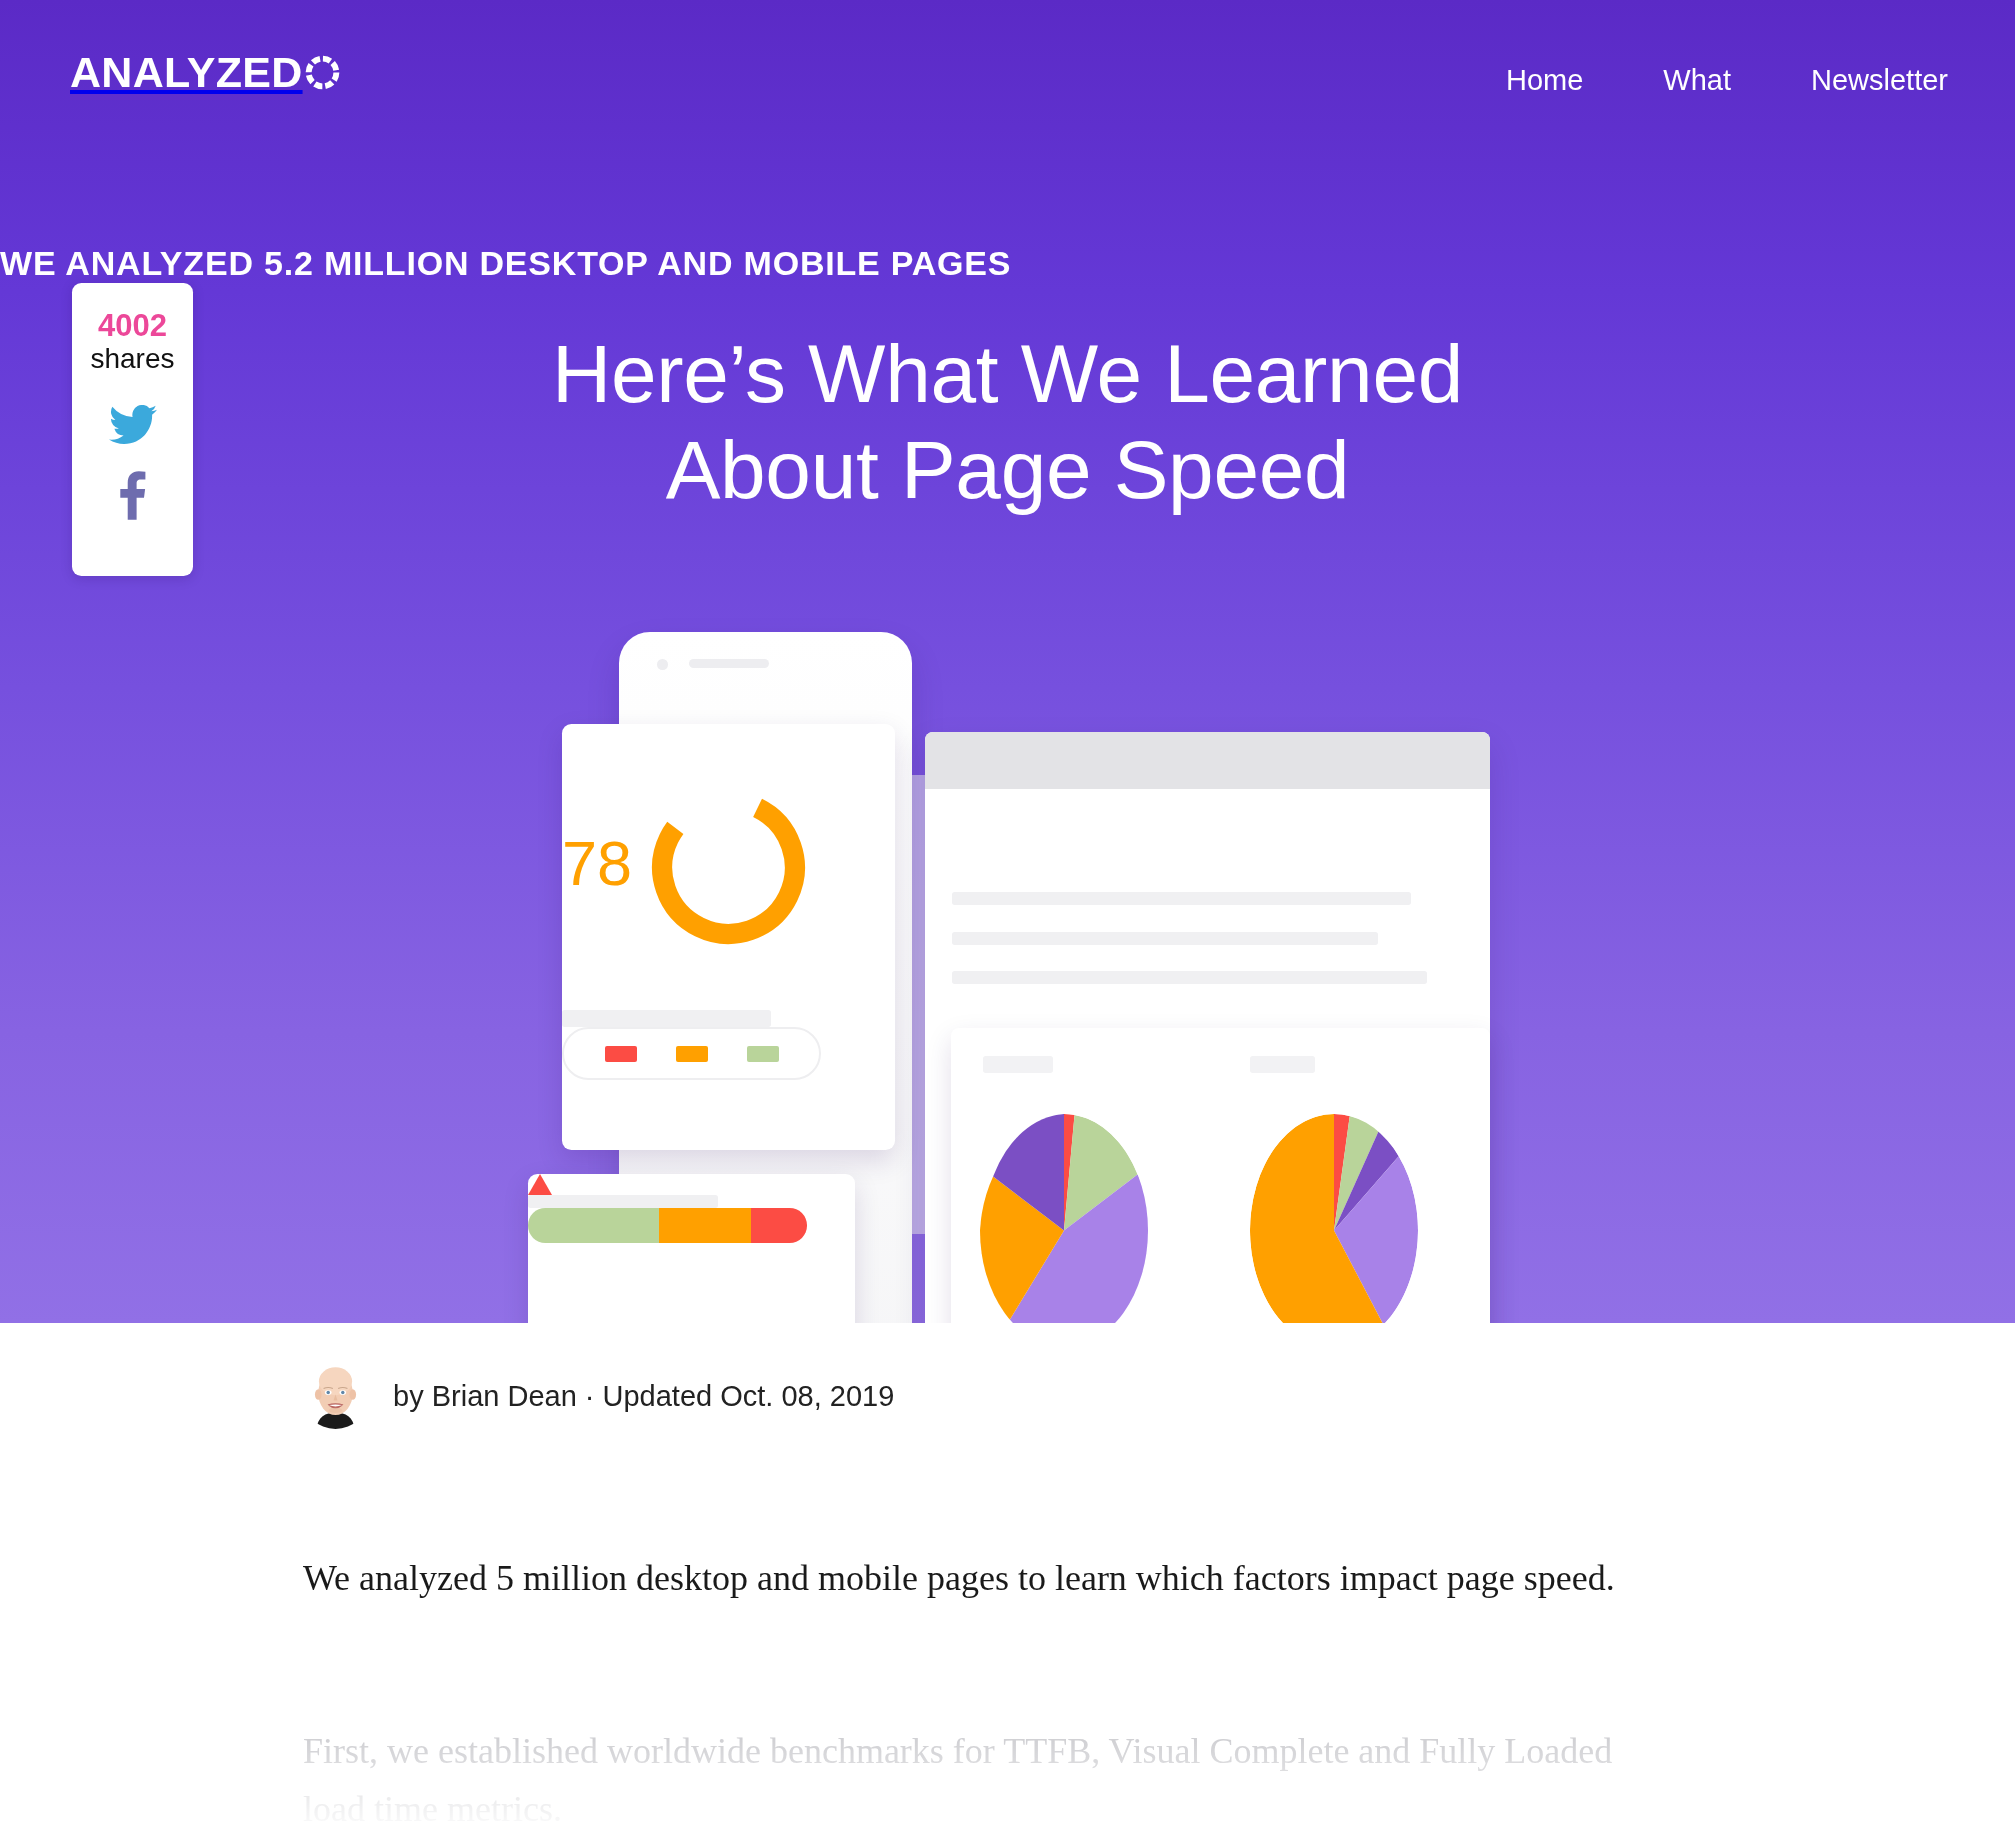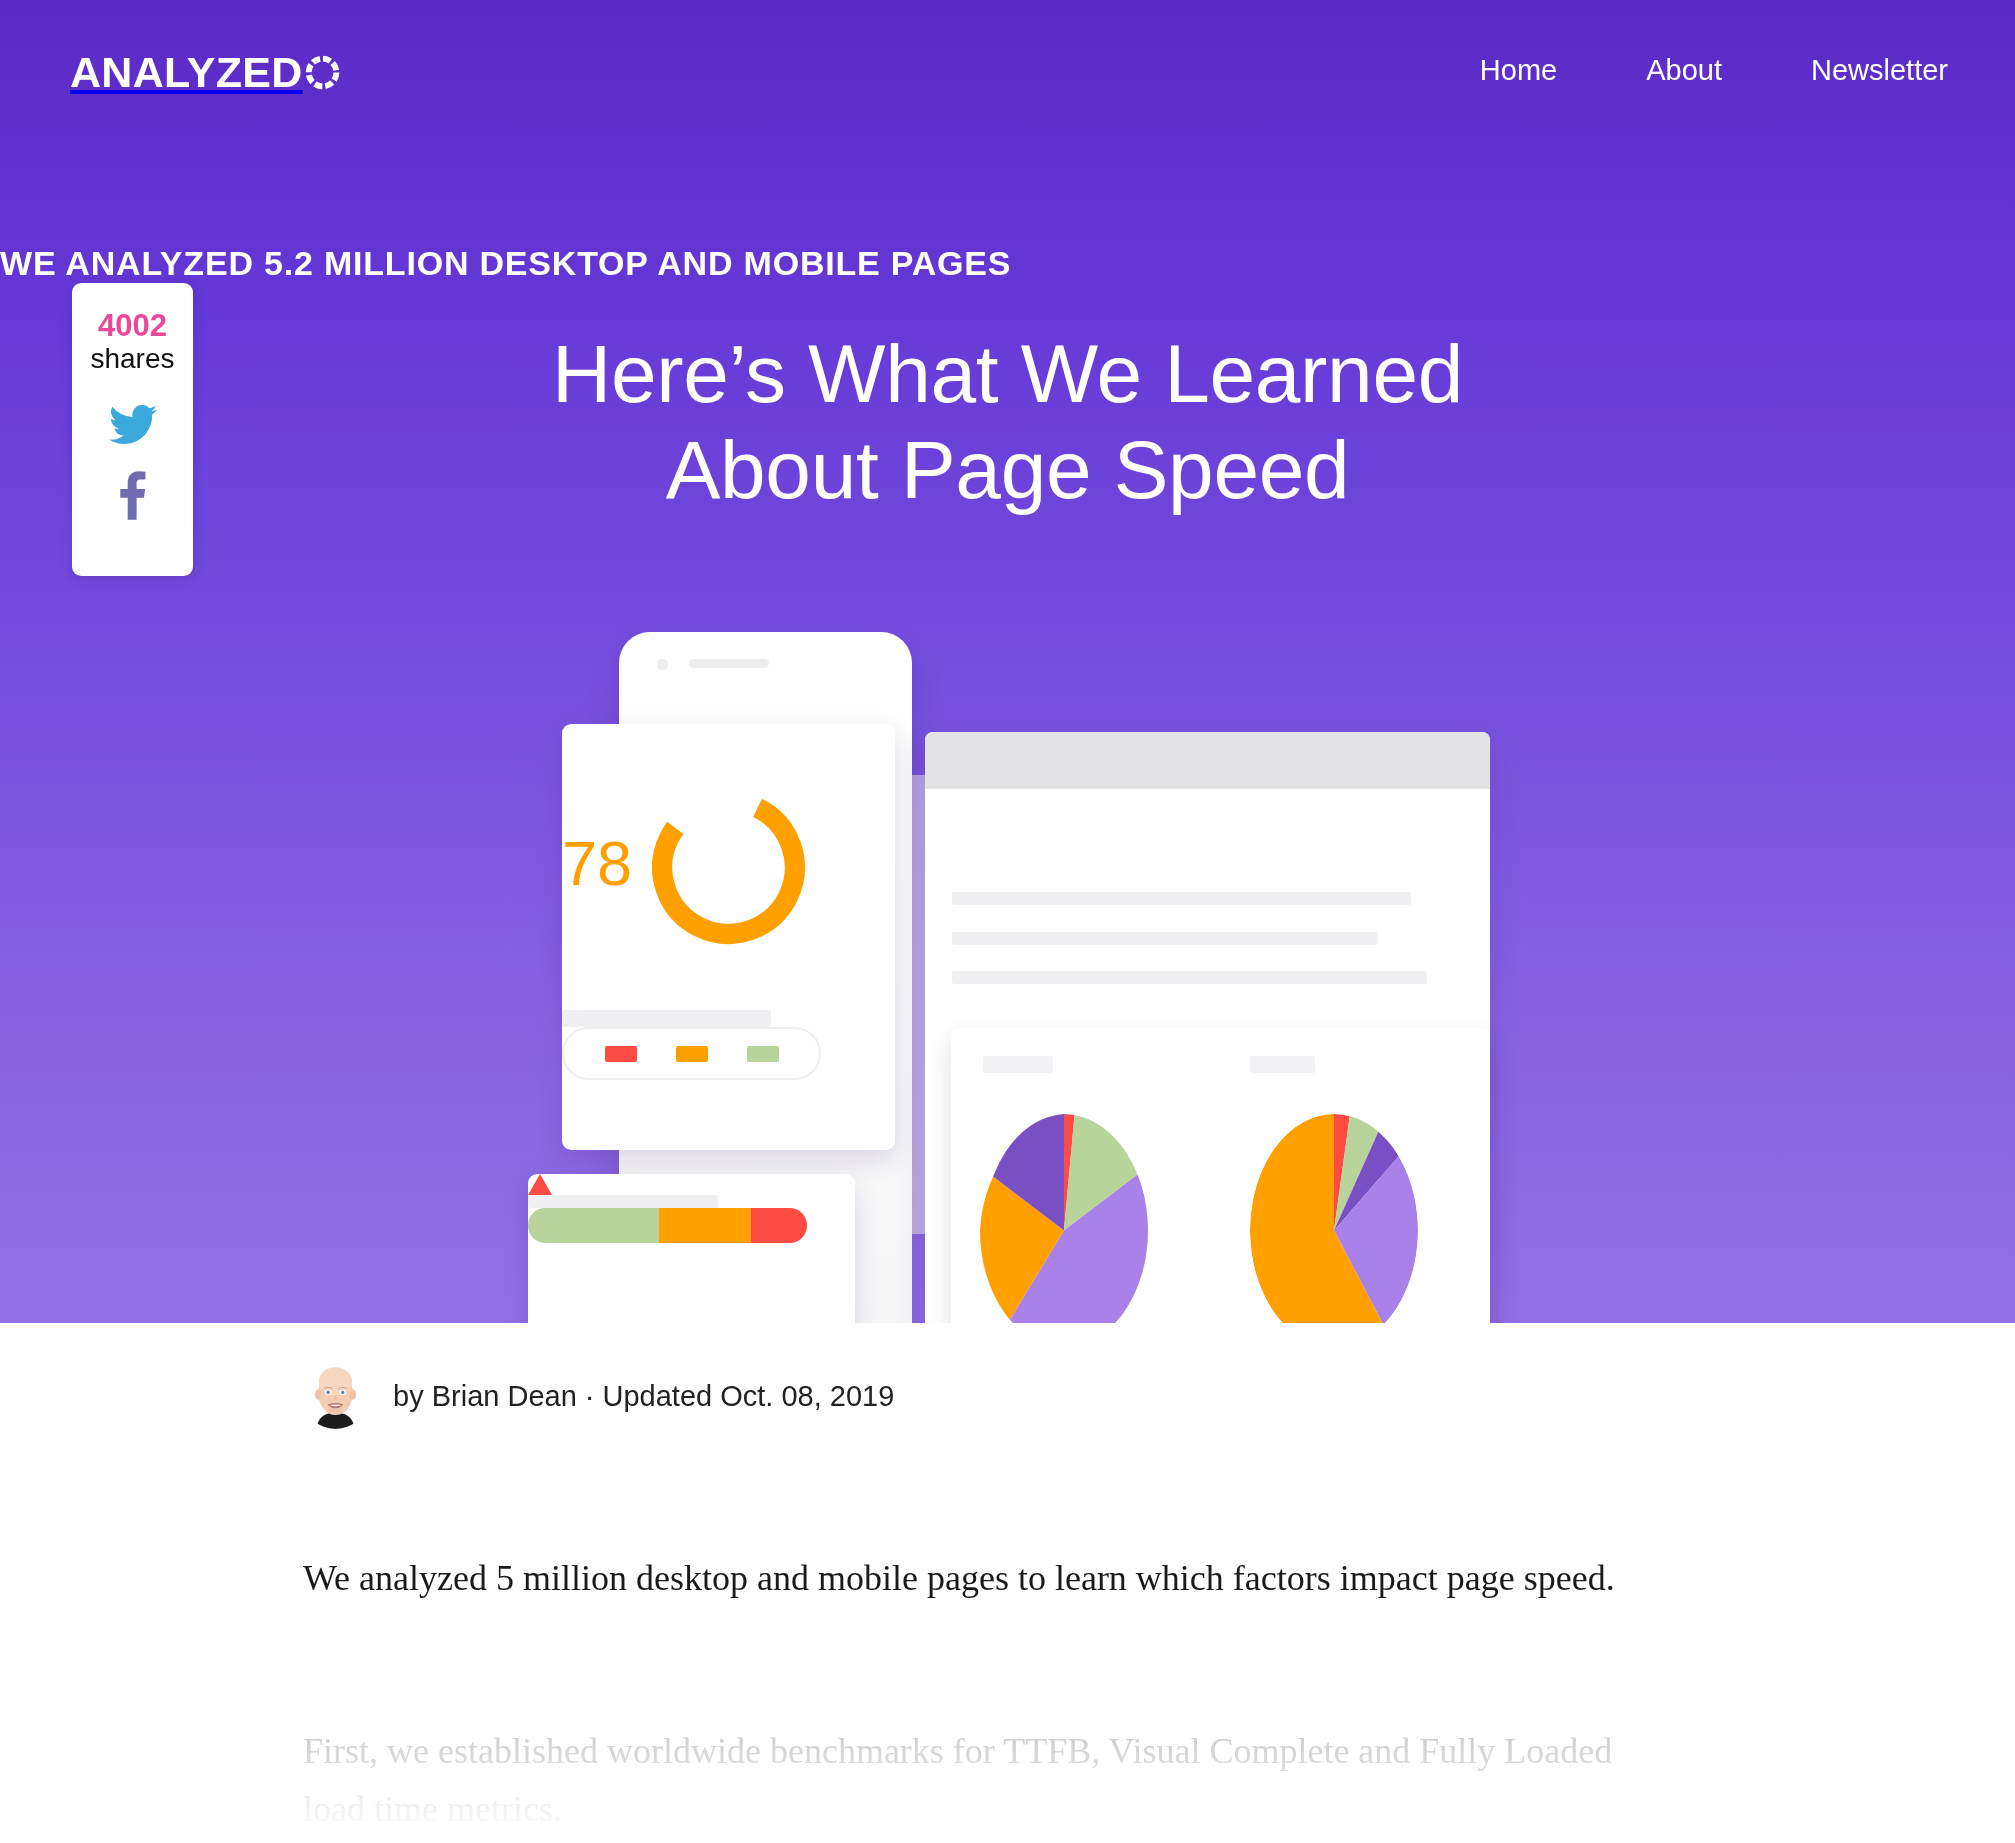--- a/index.html
+++ b/index.html
@@ -45,22 +45,22 @@
     font-family: "Liberation Sans", sans-serif;
   }
   .logo-ring {
     width: 37px; height: 37px;
     margin-left: 1.3px;
     display: block;
   }
   .nav {
     display: flex;
     align-items: center;
-    gap: 9px;
-    margin-top: 8px;
+    gap: 0;
+    margin-top: 18px;
   }
   .nav-item {
     color: #ffffff;
     font-size: 29px;
     font-weight: 400;
     text-decoration: none;
     padding: 0 40px;
     line-height: 1;
     white-space: nowrap;
   }
@@ -332,21 +332,21 @@
       <span class="logo-text">ANALYZED</span>
       <svg class="logo-ring" viewBox="0 0 56 56">
         <g fill="none" stroke="#ffffff" stroke-width="9">
           <circle cx="28" cy="28" r="21" stroke-dasharray="12 4.5"></circle>
         </g>
       </svg>
     </a>
 
     <nav class="nav">
       <a class="nav-item" href="#">Home</a>
-      <a class="nav-item" href="#">About</a>
+      <a class="nav-item" href="#">What</a>
       <a class="nav-item" href="#">Newsletter</a>
     </nav>
   </div>
 
   <div class="share-box">
     <div class="share-count">4002</div>
     <div class="share-label">shares</div>
 
     <a class="share-icon tw" href="#">
       <svg width="48" height="40" viewBox="0 0 24 20">

